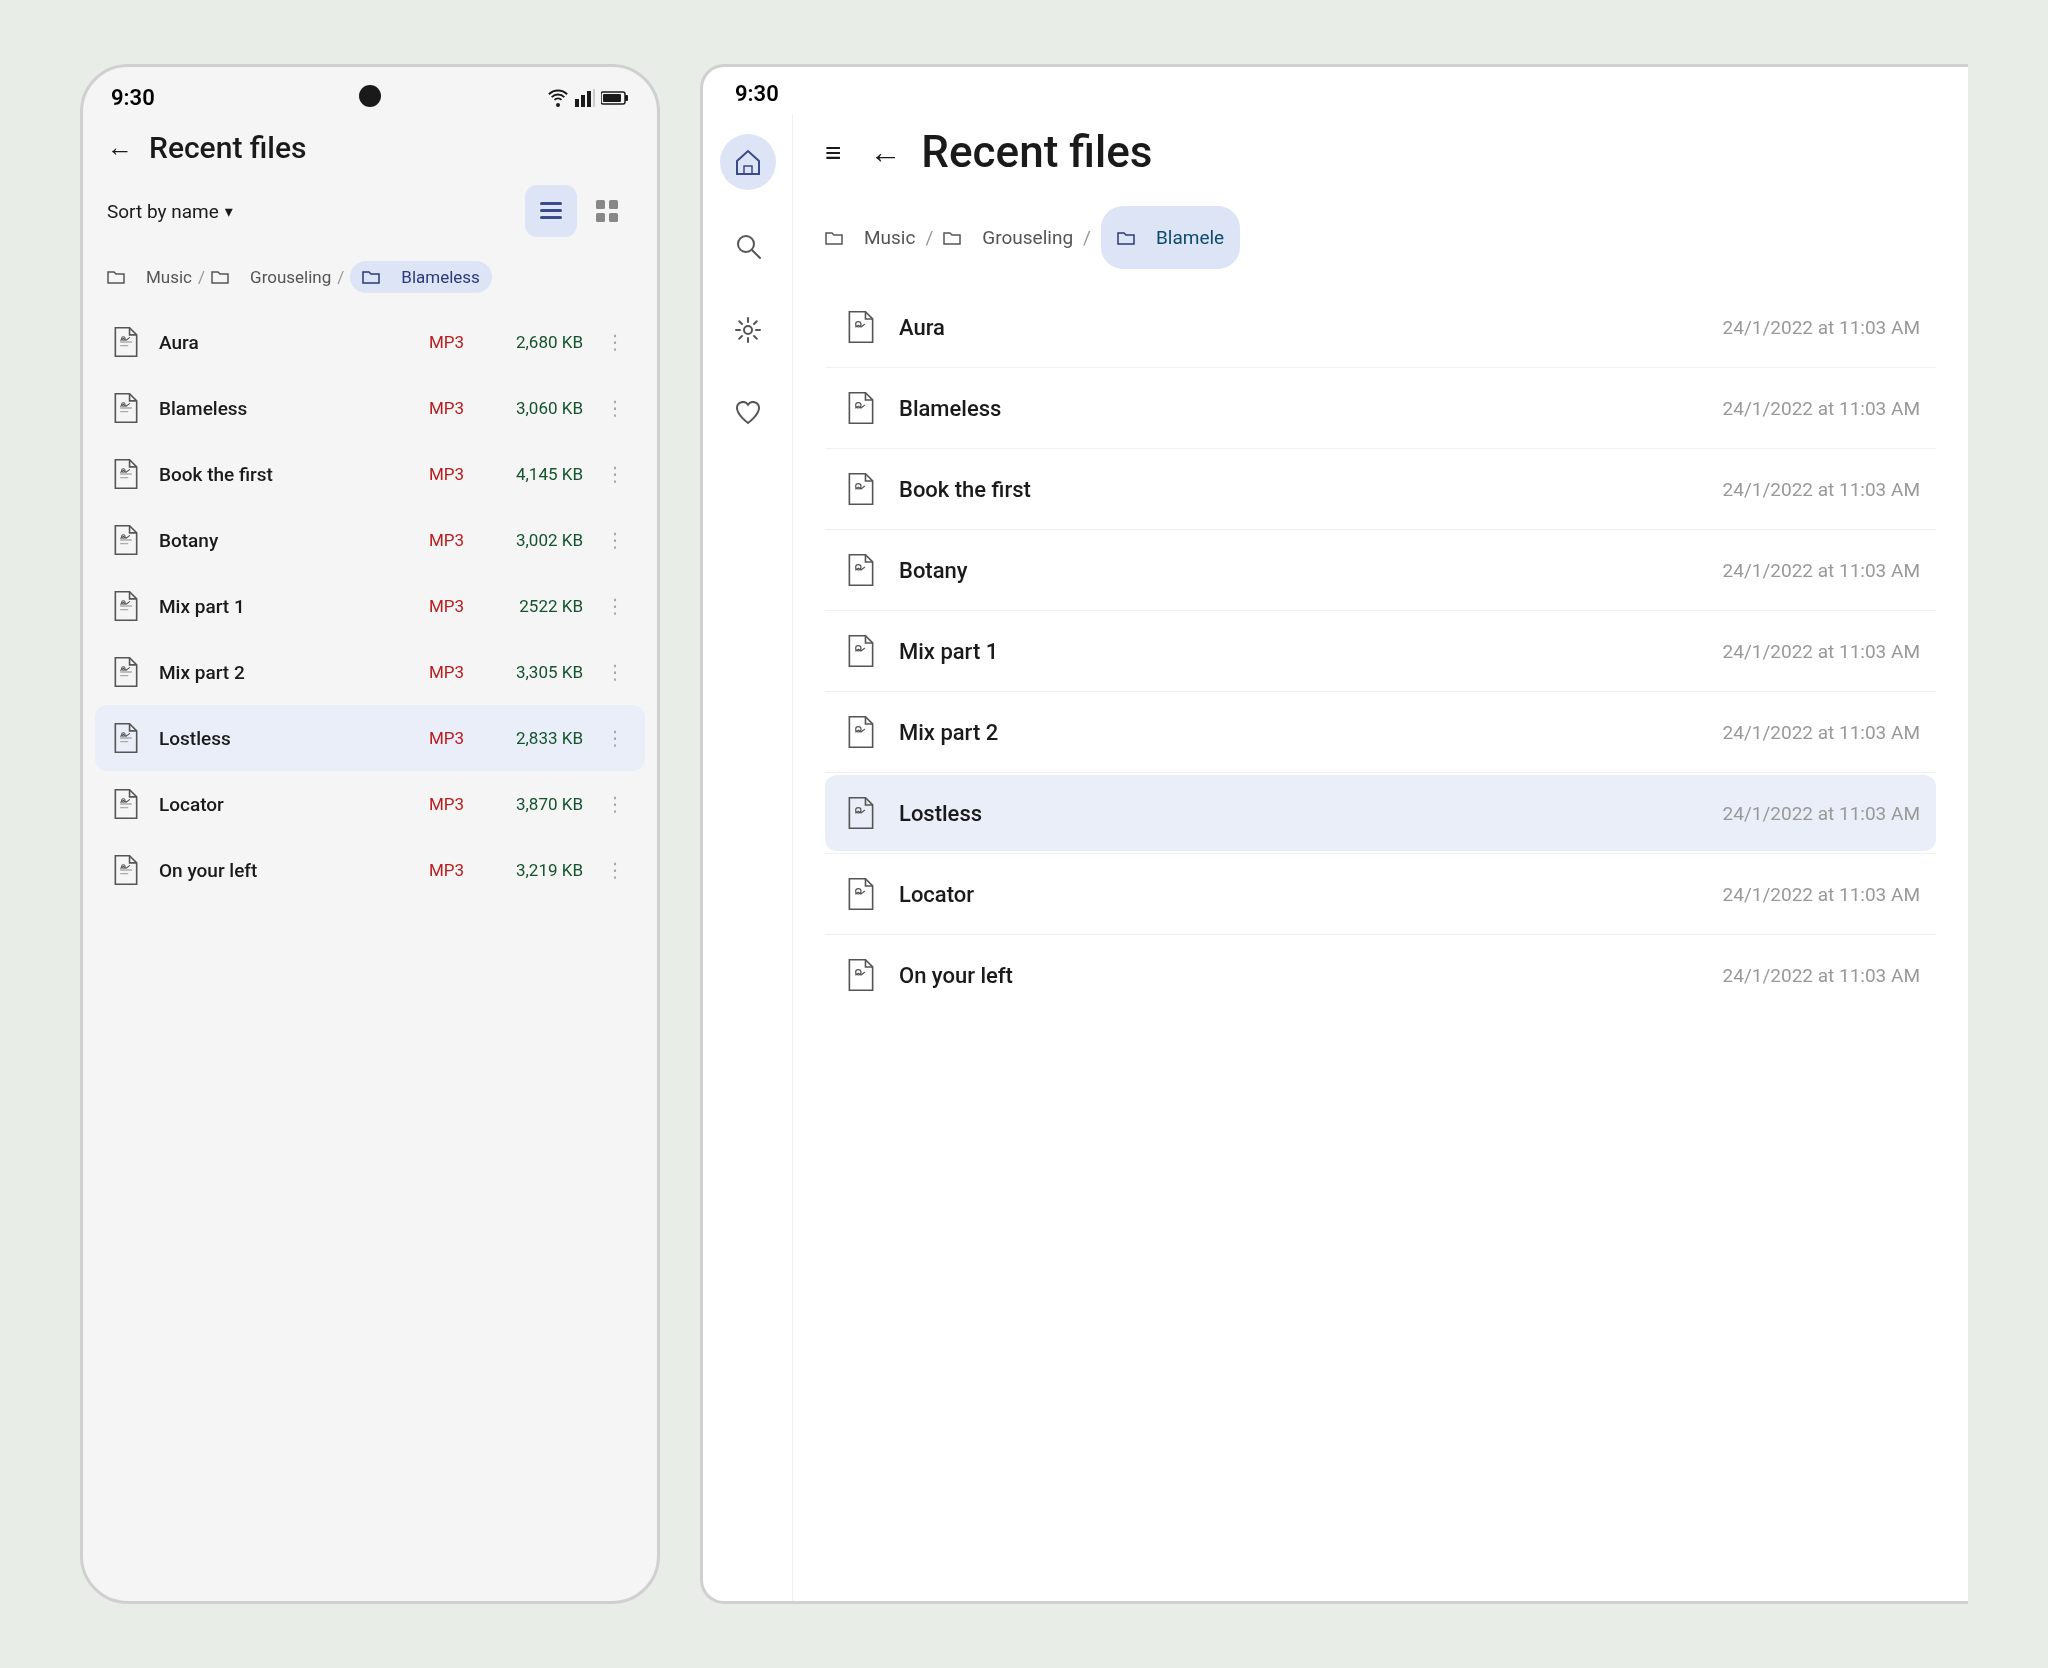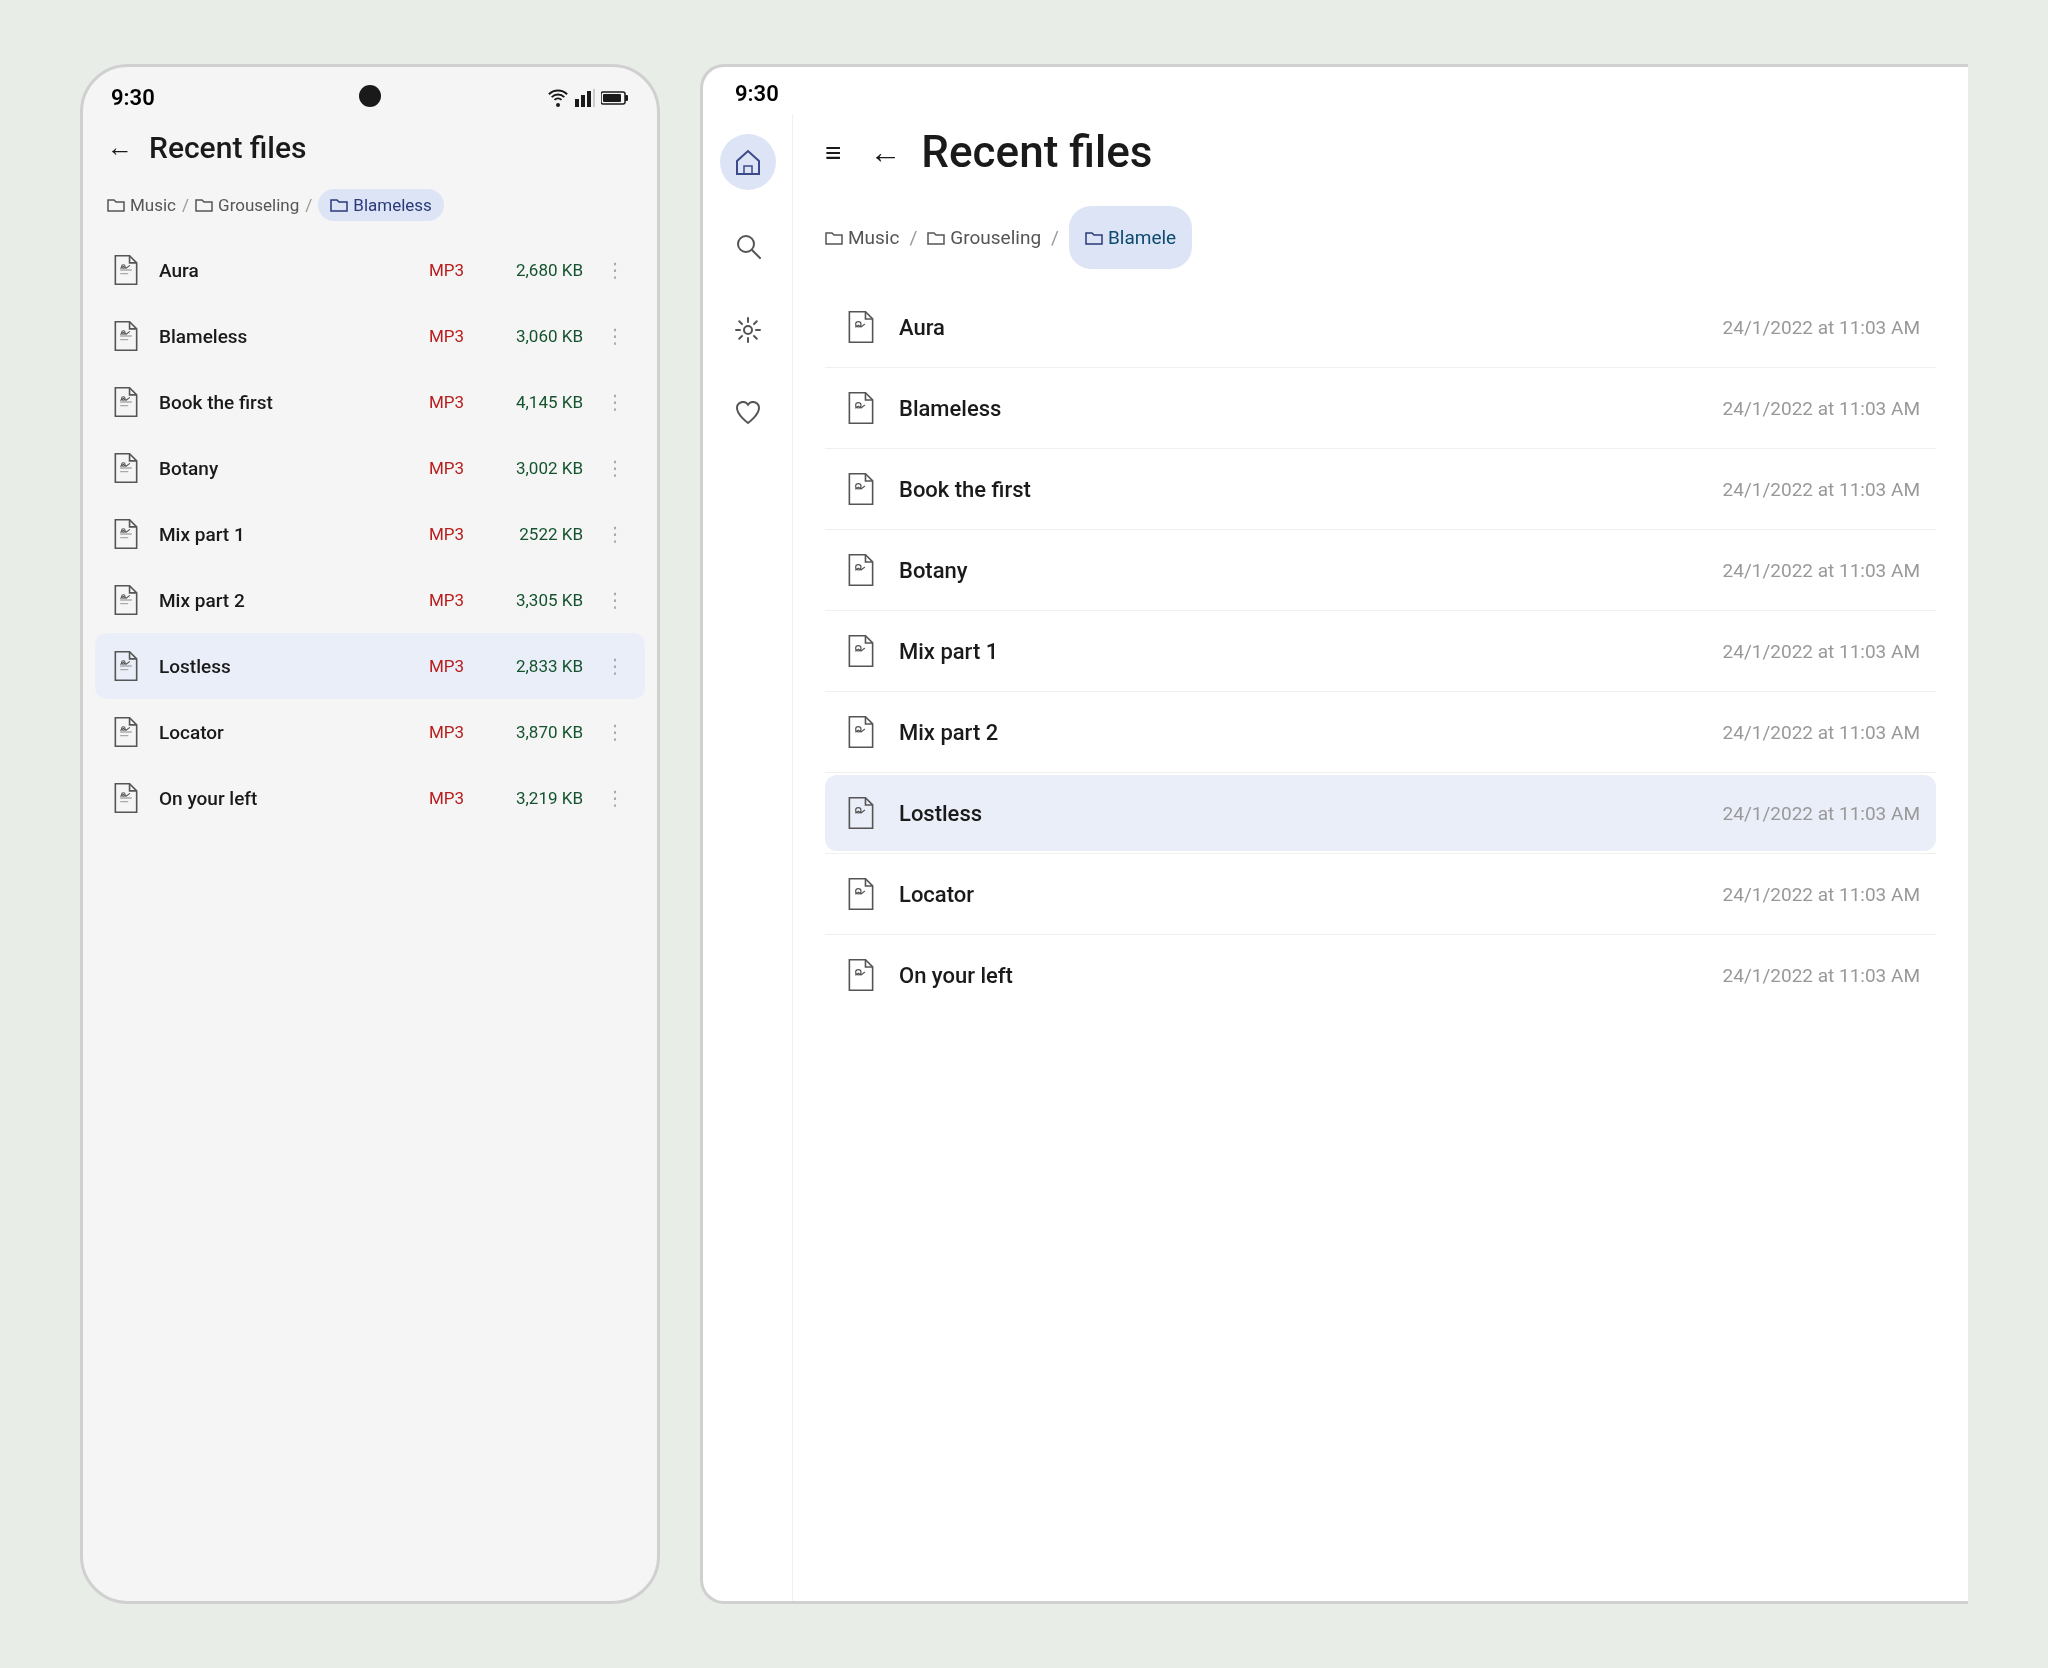--- a/index.html
+++ b/index.html
@@ -132,21 +132,21 @@
       padding: 8px 24px 16px 24px;
       gap: 6px;
       font-size: 17px;
       color: #555;
       overflow: hidden;
     }
 
     .breadcrumb-item {
       display: flex;
       align-items: center;
-      gap: 5px;
+      gap: 21px;
       cursor: pointer;
       white-space: nowrap;
     }
 
     .breadcrumb-item.active {
       background: #dce4f5;
       padding: 6px 12px;
       border-radius: 20px;
       color: #2a3a7a;
     }
@@ -389,20 +389,43 @@
     </div>
   </div>
 
   <div class="phone-content">
 
     <div class="phone-header">
       <span class="back-arrow">←</span>
       <span class="page-title-phone">Recent files</span>
     </div>
 
+    <div class="sort-toolbar">
+      <div class="sort-by">
+        <span>Sort by name</span>
+        <span class="chevron">▾</span>
+      </div>
+      <div class="view-toggles">
+        <button class="view-btn active">
+          <svg width="22" height="18" viewBox="0 0 22 18">
+            <rect x="0" y="0" width="22" height="3" rx="1.5" fill="#3a4a8a"></rect>
+            <rect x="0" y="7" width="22" height="3" rx="1.5" fill="#3a4a8a"></rect>
+            <rect x="0" y="14" width="22" height="3" rx="1.5" fill="#3a4a8a"></rect>
+          </svg>
+        </button>
+        <button class="view-btn">
+          <svg width="22" height="22" viewBox="0 0 22 22">
+            <rect x="0" y="0" width="9" height="9" rx="1.5" fill="#888"></rect>
+            <rect x="13" y="0" width="9" height="9" rx="1.5" fill="#888"></rect>
+            <rect x="0" y="13" width="9" height="9" rx="1.5" fill="#888"></rect>
+            <rect x="13" y="13" width="9" height="9" rx="1.5" fill="#888"></rect>
+          </svg>
+        </button>
+      </div>
+    </div>
 
     <div class="breadcrumb-row">
       <div class="breadcrumb-item">
         <svg width="18" height="16" viewBox="0 0 18 16">
             <path d="M1 3h6l2 2h8v9H1z" fill="none" stroke="#555" stroke-width="1.5"></path>
           </svg>
         <span>Music</span>
       </div>
       <span class="breadcrumb-sep">/</span>
       <div class="breadcrumb-item">

